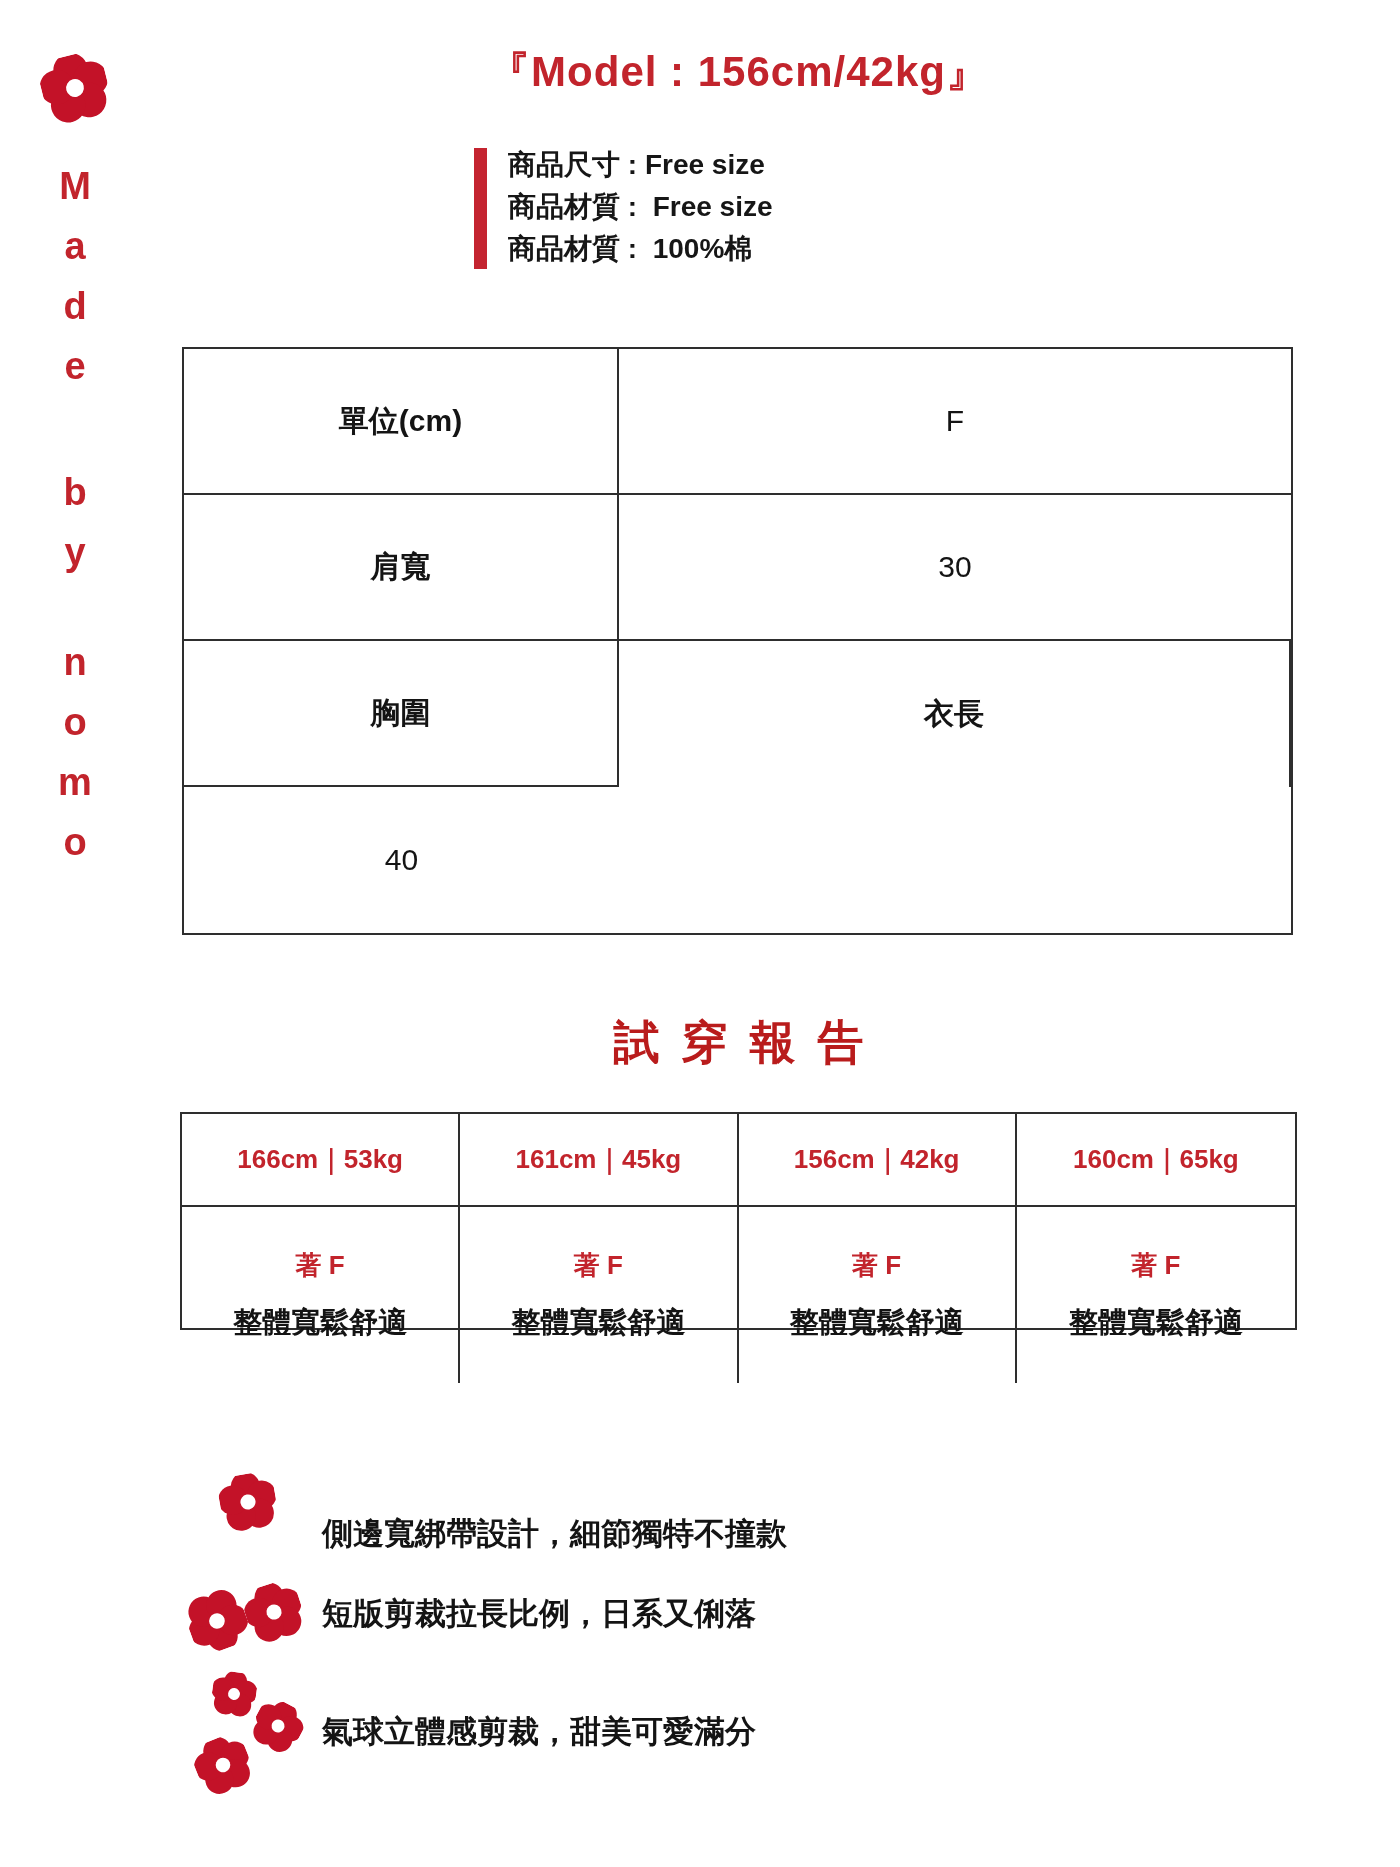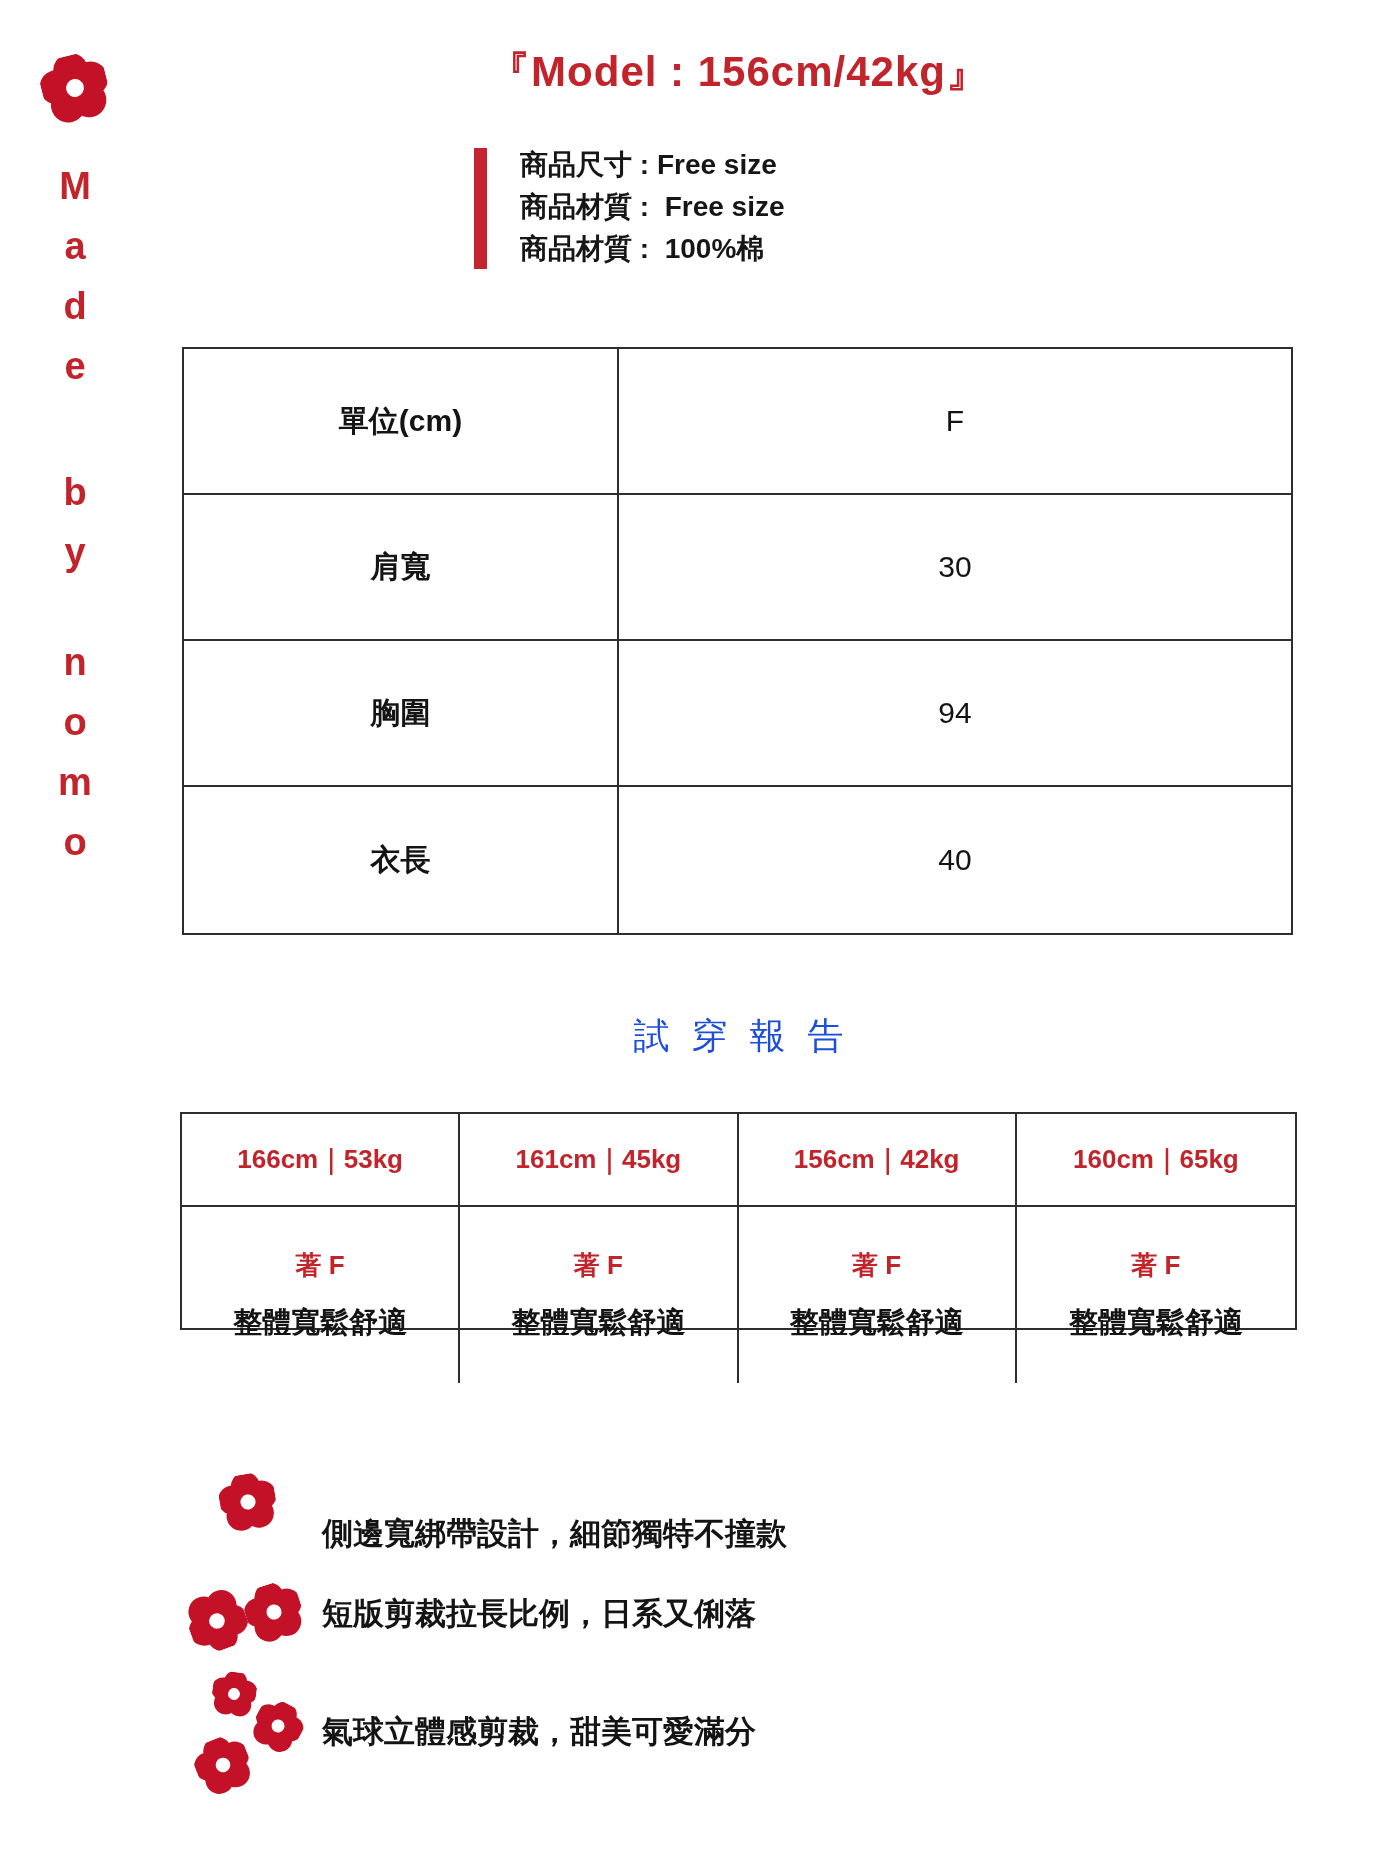--- a/index.html
+++ b/index.html
@@ -13,35 +13,35 @@
     font-size:38px;font-weight:700;color:#c2242c;}
   .gap-b{margin-top:66px;}
   .gap-n{margin-top:50px;}
 
   
   .title{position:absolute;left:180px;top:44px;width:1117px;text-align:center;
     font-size:42px;font-weight:700;color:#c2242c;letter-spacing:1px;}
 
   
   .info-accent{position:absolute;left:474px;top:148px;width:13px;height:121px;background:#c42430;}
-  .info-lines{position:absolute;left:520px;top:144px;}
+  .info-lines{position:absolute;left:508px;top:144px;}
   .info-line{font-size:28px;font-weight:700;color:#161616;line-height:42px;white-space:pre;}
 
   
   .size-table{position:absolute;left:182px;top:347px;width:1111px;height:588px;box-sizing:border-box;
     border:2px solid #2e2e2e;display:grid;grid-template-columns:435px 1fr;grid-template-rows:repeat(4,146px);text-align:center;}
   .cell{display:flex;align-items:center;justify-content:center;font-size:30px;color:#141414;box-sizing:border-box;}
   .cell.lbl{font-weight:700;}
   .cell.val{font-weight:400;}
   .br{border-right:2px solid #2e2e2e;}
   .bb{border-bottom:2px solid #2e2e2e;}
 
   
   .fit-title{position:absolute;left:180px;top:1012px;width:1117px;text-align:center;
-    font-size:36px;font-weight:400;color:#1d4ed8;letter-spacing:22px;text-indent:22px;}
+    font-size:46px;font-weight:700;color:#b91c1c;letter-spacing:22px;text-indent:22px;}
   .fit-table{position:absolute;left:180px;top:1112px;width:1117px;height:218px;box-sizing:border-box;
     border:2px solid #2e2e2e;display:grid;grid-template-columns:repeat(4,1fr);grid-template-rows:93px 176px;}
   .fit-head{display:flex;align-items:center;justify-content:center;
     font-size:26px;font-weight:600;color:#c2242c;box-sizing:border-box;}
   .fit-body{display:flex;flex-direction:column;align-items:center;justify-content:center;box-sizing:border-box;}
   .fit-wears{font-size:26px;font-weight:700;color:#c2242c;}
   .fit-comment{margin-top:20px;font-size:29px;font-weight:700;color:#141414;}
 
   
   .feat-text{position:absolute;left:322px;font-size:31px;font-weight:700;color:#141414;line-height:44px;}
@@ -95,21 +95,20 @@
   </div>
 
   <div class="size-table">
     <div class="cell lbl br bb">單位(cm)</div>
     <div class="cell val bb">F</div>
 
     <div class="cell lbl br bb">肩寬</div>
     <div class="cell val bb">30</div>
 
     <div class="cell lbl br bb">胸圍</div>
-    <div class="cell val bb">94</div>
 
     <div class="cell lbl br">衣長</div>
     <div class="cell val">40</div>
   </div>
 
   <div class="fit-title">試穿報告</div>
 
   <div class="fit-table">
     <div class="fit-head br bb">166cm｜53kg</div>
     <div class="fit-head br bb">161cm｜45kg</div>

